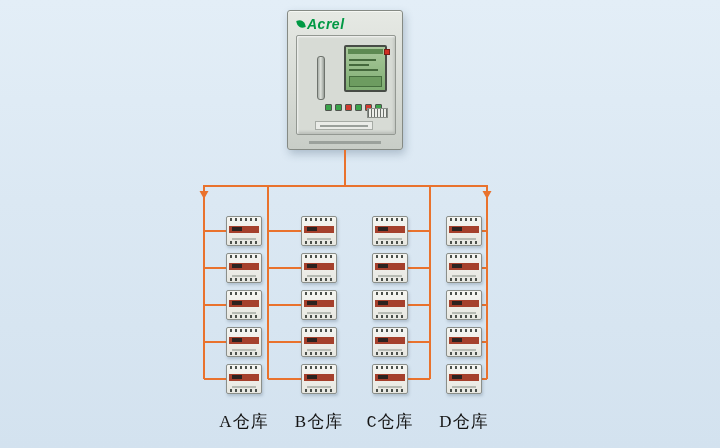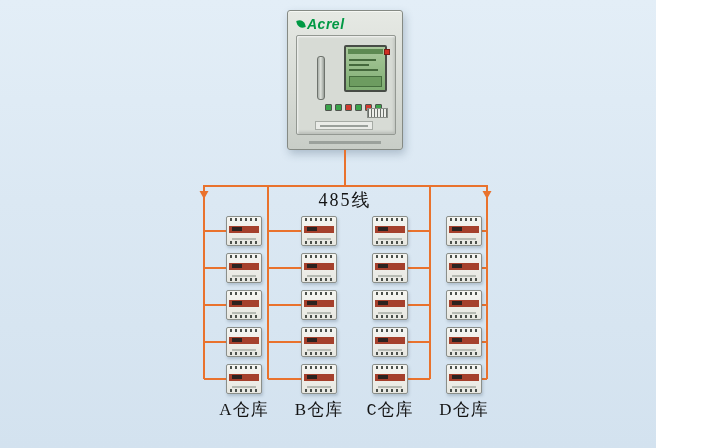--- a/index.html
+++ b/index.html
@@ -4,21 +4,21 @@
 <style>
   *{margin:0;padding:0;box-sizing:border-box}
   html,body{width:720px;height:448px;overflow:hidden}
   :root{
     --bg:#dbe8f3;
     --wire:#e9722d;
     --brand:#009944;
     --band:#a5402c;
   }
   .stage{
-    position:relative;width:656px;height:448px;
+    position:relative;width:720px;height:448px;
     background:linear-gradient(180deg,#e3eef7 0%,var(--bg) 45%,#d3e2ef 100%);
     font-family:"Liberation Sans",sans-serif;overflow:hidden;
   }
 
   
   .cabinet{
     position:absolute;left:287px;top:10px;width:116px;height:140px;
     background:linear-gradient(180deg,#e6e9e4 0%,#d6dad4 60%,#c8cdc7 100%);
     border:1px solid #858a84;border-radius:3px;
     box-shadow:2px 4px 8px rgba(50,75,100,.28), inset 0 1px 0 #f5f7f3;
@@ -84,21 +84,21 @@
     position:absolute;left:3px;right:3px;height:3px;
     background:repeating-linear-gradient(90deg,#4b504b 0 2px,transparent 2px 5px);
   }
   .terms.top{top:1px}
   .terms.bot{bottom:1px}
   .band{position:absolute;left:2px;right:2px;top:9px;height:7px;background:var(--band)}
   .disp{position:absolute;left:3px;top:1px;width:10px;height:4px;background:#2c221f}
   .face-line{position:absolute;left:5px;right:5px;top:21px;height:2px;background:#b7bbb4}
 
   .wh-label{
-    position:absolute;top:398px;width:90px;text-align:center;
+    position:absolute;top:410px;width:90px;text-align:center;
     font:17px "Liberation Serif",serif;color:#141414;letter-spacing:1px;
   }
 </style>
 </head>
 <body>
 
 <div class="stage">
 
   <div class="cabinet">
     <div class="brand">
@@ -153,21 +153,20 @@
       <line x1="407" y1="379" x2="430" y2="379" stroke="#e9722d" stroke-width="2"></line>
       <line x1="430" y1="186" x2="430" y2="379" stroke="#e9722d" stroke-width="2"></line>
       <line x1="481" y1="231" x2="487" y2="231" stroke="#e9722d" stroke-width="2"></line>
       <line x1="481" y1="268" x2="487" y2="268" stroke="#e9722d" stroke-width="2"></line>
       <line x1="481" y1="305" x2="487" y2="305" stroke="#e9722d" stroke-width="2"></line>
       <line x1="481" y1="342" x2="487" y2="342" stroke="#e9722d" stroke-width="2"></line>
       <line x1="481" y1="379" x2="487" y2="379" stroke="#e9722d" stroke-width="2"></line>
       <line x1="487" y1="186" x2="487" y2="379" stroke="#e9722d" stroke-width="2"></line>
     </svg>
 
-  <div class="bus-label">485线</div>
 
   <div id="columns">
       <div class="device" style="left: 226px; top: 216px;">
         <div class="terms top"></div>
         <div class="band">
           <span class="disp"></span>
         </div>
         <div class="face-line"></div>
         <div class="terms bot"></div>
       </div>

